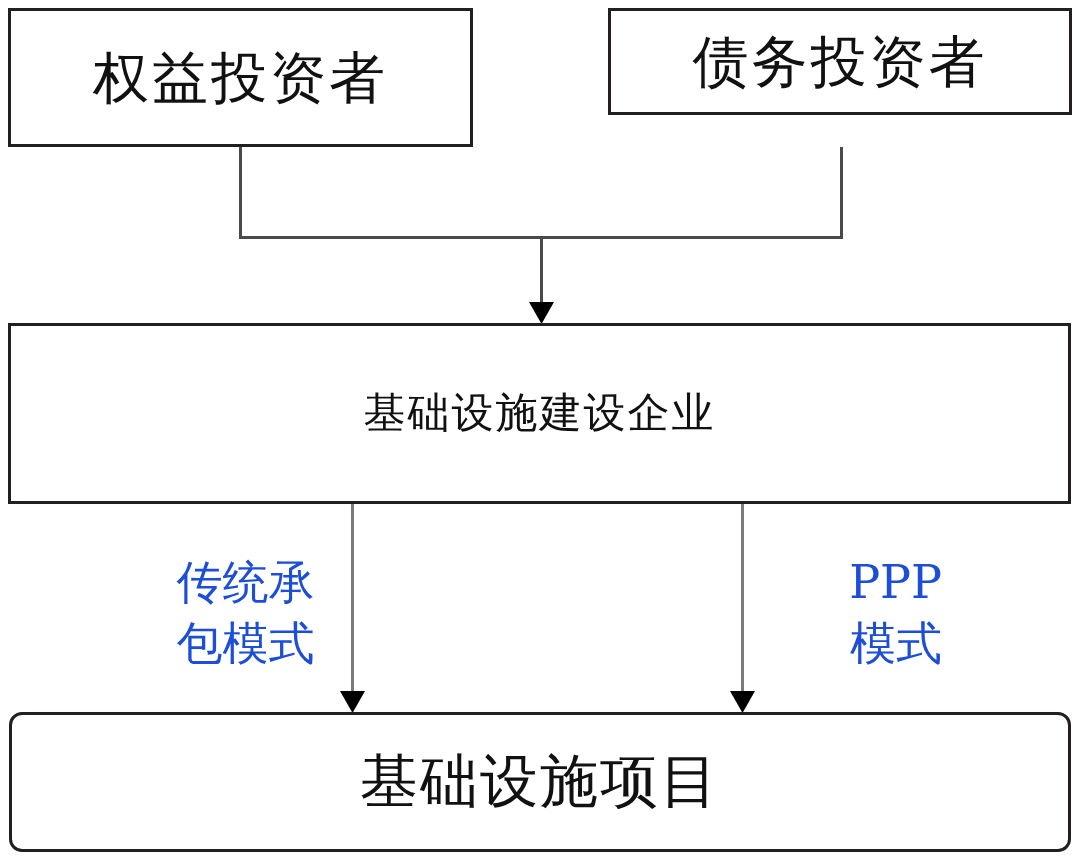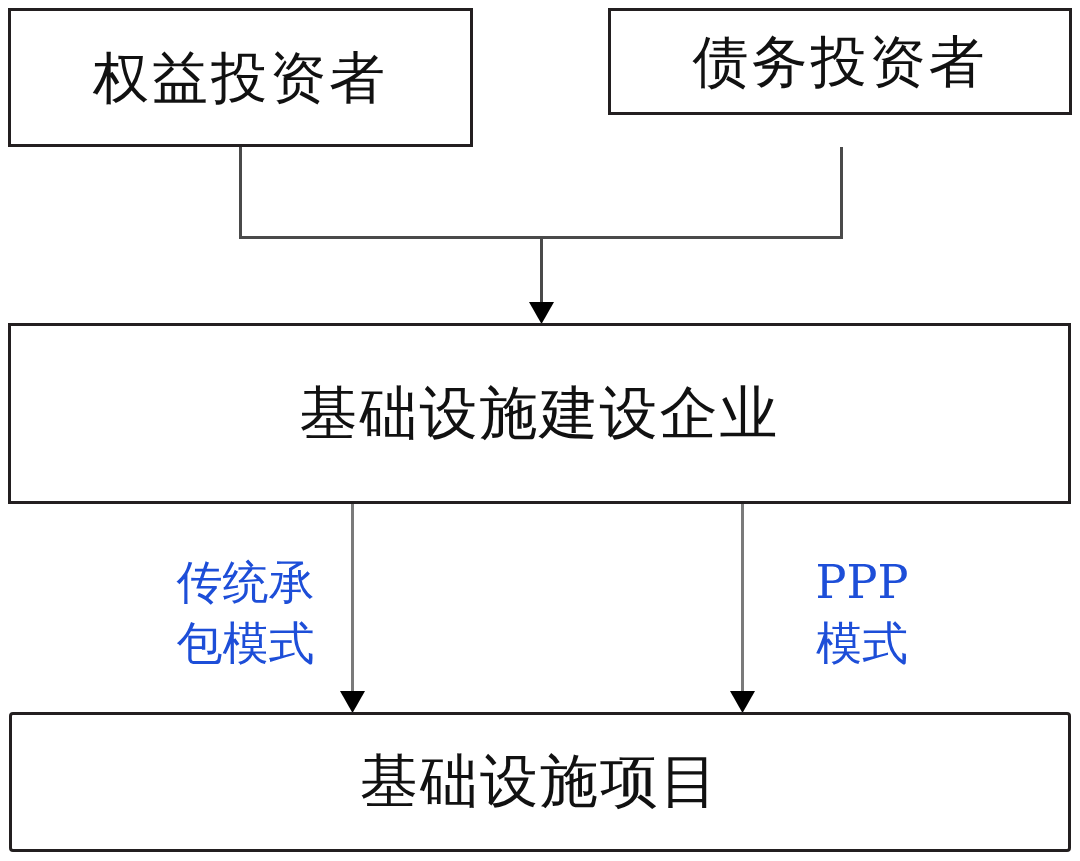--- a/index.html
+++ b/index.html
@@ -36,30 +36,30 @@
     left: 8px;  top: 8px;   width: 465px;  height: 139px;
   }
   #node-debt-investors {
     left: 608px; top: 8px;  width: 464px;  height: 107px;
   }
   #node-infrastructure-enterprise {
     left: 8px;  top: 323px; width: 1063px; height: 181px;
   }
   #node-infrastructure-project {
     left: 9px;  top: 712px; width: 1062px; height: 140px;
-    border-radius: 4px;
+    border-radius: 13px;
     text-align: right;
   }
   #node-equity-investors .node-label,
   #node-debt-investors .node-label {
     font-size: 56px;
     letter-spacing: 3px;
   }
   #node-infrastructure-enterprise .node-label {
-    font-size: 58px;
+    font-size: 42px;
     letter-spacing: 2px;
   }
   #node-infrastructure-project .node-label {
     font-size: 58px;
     letter-spacing: 2px;
   }
   
   #connectors {
     position: absolute;
     left: 0; top: 0;
@@ -74,21 +74,21 @@
     font-size: 46px;
     line-height: 1.33;
     text-align: center;
     white-space: pre-line;
   }
   #edge-label-traditional {
     left: 163px; top: 552px; width: 165px;
   }
   #edge-label-ppp {
     left: 782px; top: 552px; width: 160px;
-    text-align: center;
+    text-align: right;
   }
 </style>
 </head>
 <body>
 
 <div id="canvas">
 
   <svg id="connectors" viewBox="0 0 1080 861" width="1080" height="861" aria-hidden="true">
 
     <path d="M240.5 147 L240.5 237.5" stroke="#4a4a4a" stroke-width="3" fill="none"></path>

